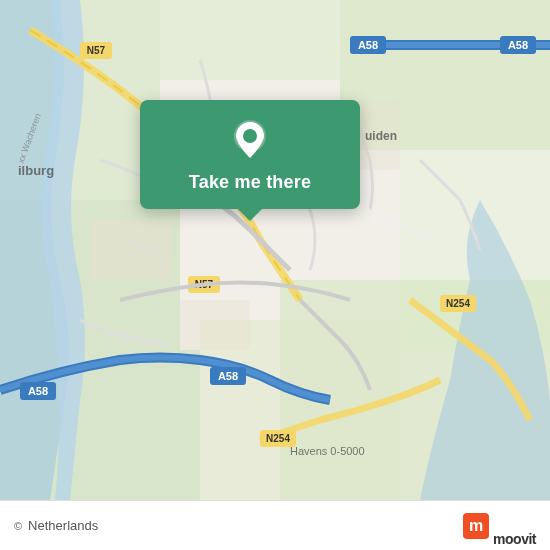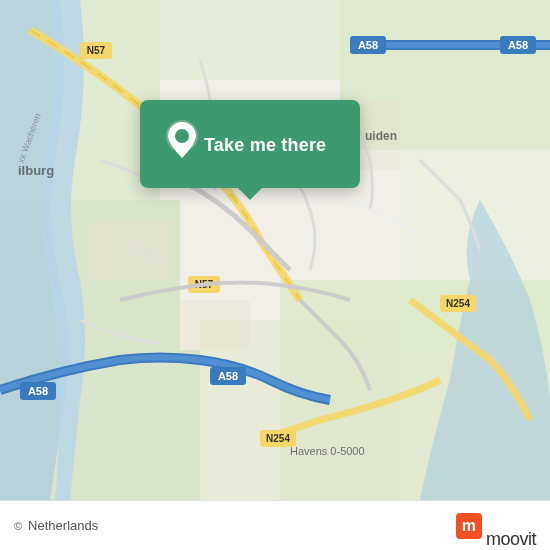--- a/index.html
+++ b/index.html
@@ -28,21 +28,21 @@
 
     
     .popup-card {
       position: absolute;
       top: 100px;
       left: 140px;
       width: 220px;
       background: #3d9970;
       border-radius: 8px;
       display: flex;
-      flex-direction: row;
+      flex-direction: column;
       align-items: center;
       padding: 18px 20px 16px;
       box-shadow: 0 4px 16px rgba(0,0,0,0.25);
       z-index: 10;
     }
 
     .popup-card::after {
       content: '';
       position: absolute;
       bottom: -12px;
@@ -98,22 +98,22 @@
       background: #f04e23;
       color: #fff;
       font-weight: 900;
       font-size: 16px;
       width: 26px; height: 26px;
       border-radius: 4px;
       display: flex; align-items: center; justify-content: center;
     }
 
     .moovit-text {
-      font-size: 18px;
-      font-weight: 400;
+      font-size: 14px;
+      font-weight: 700;
       color: #333;
       letter-spacing: -0.5px;
       margin-top: 27px;
     }
 
     .osm-text {
       font-size: 11px;
       color: #666;
     }
 

